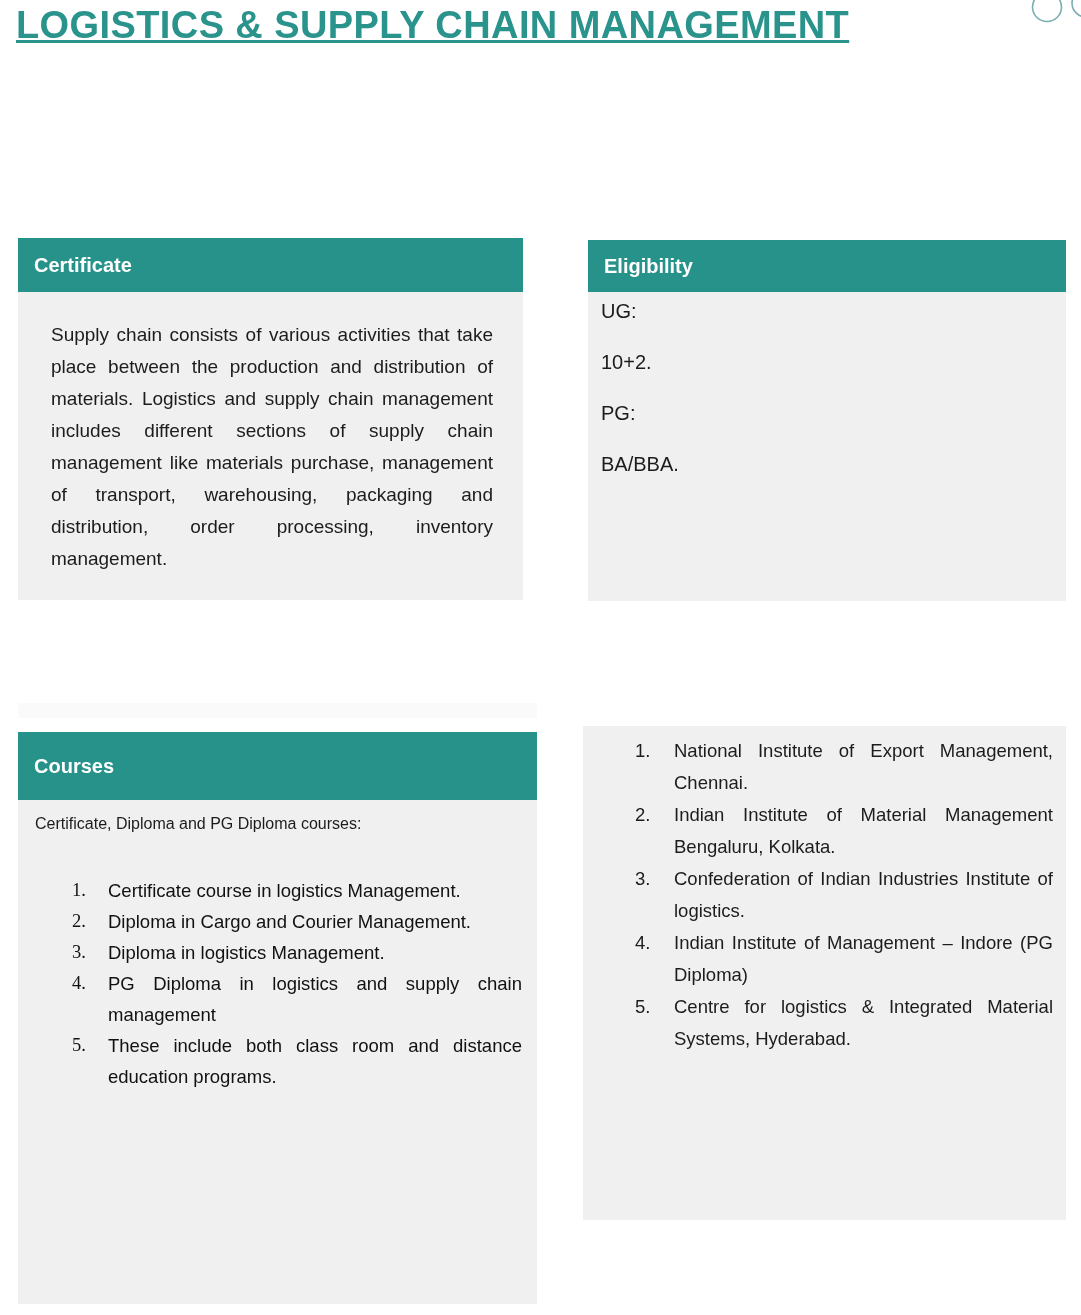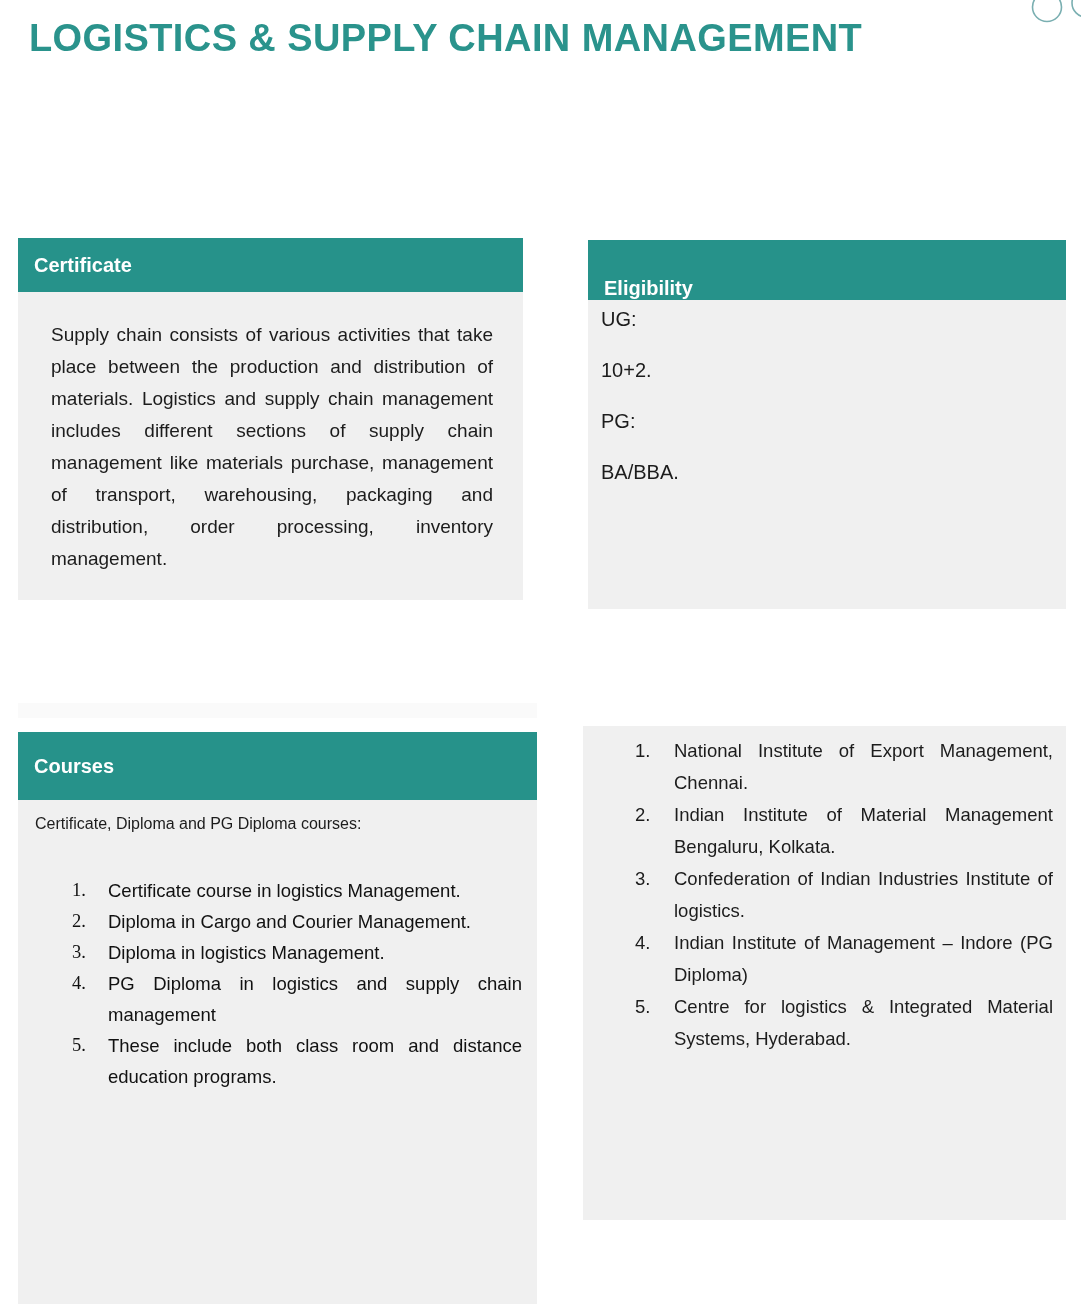--- a/index.html
+++ b/index.html
@@ -7,42 +7,42 @@
     --header-teal:#26928A;
     --body-gray:#F0F0F0;
     --text-dark:#1C1C1C;
   }
   html,body{margin:0;padding:0;background:#ffffff;}
   body{width:1081px;height:1315px;position:relative;overflow:hidden;
        font-family:"Liberation Sans", sans-serif;color:var(--text-dark);}
 
   .page{position:absolute;inset:0;overflow:hidden;}
 
-  .title{position:absolute;left:16px;top:4px;margin:13px;
+  .title{position:absolute;left:16px;top:4px;margin:0;
          font-size:38px;font-weight:bold;color:var(--title-teal);
-         letter-spacing:.4px;white-space:nowrap;}
+         letter-spacing:.4px;white-space:nowrap;text-decoration:underline;}
 
   .decoration{position:absolute;left:1001px;top:0;width:80px;height:46px;}
 
   .box{position:absolute;}
   .box-header{background:var(--header-teal);color:#ffffff;font-weight:bold;
               font-size:20px;display:flex;align-items:center;
               padding-left:16px;box-sizing:border-box;}
   .box-body{background:var(--body-gray);box-sizing:border-box;}
 
   
   .intro{left:18px;top:238px;width:505px;}
   .intro .box-header{height:54px;}
   .intro .box-body{height:308px;padding:11px 14px 0 17px;}
   .intro .body-text{margin:16px;font-size:19px;line-height:32px;
                     text-align:justify;color:var(--text-dark);}
 
   
   .elig{left:588px;top:240px;width:478px;}
-  .elig .box-header{height:60px;align-items:flex-end;}
+  .elig .box-header{height:52px;}
   .elig .box-body{height:309px;padding:9px 14px 0 13px;}
   .elig-line{margin:0 0 30px;font-size:20px;line-height:21px;color:var(--text-dark);}
 
   
   .pre-strip{position:absolute;left:18px;top:703px;width:519px;height:15px;
              background:#FAFAFA;}
 
   
   .courses{left:18px;top:718px;width:519px;}
   .courses .box-header{height:68px;margin-top:14px;}

